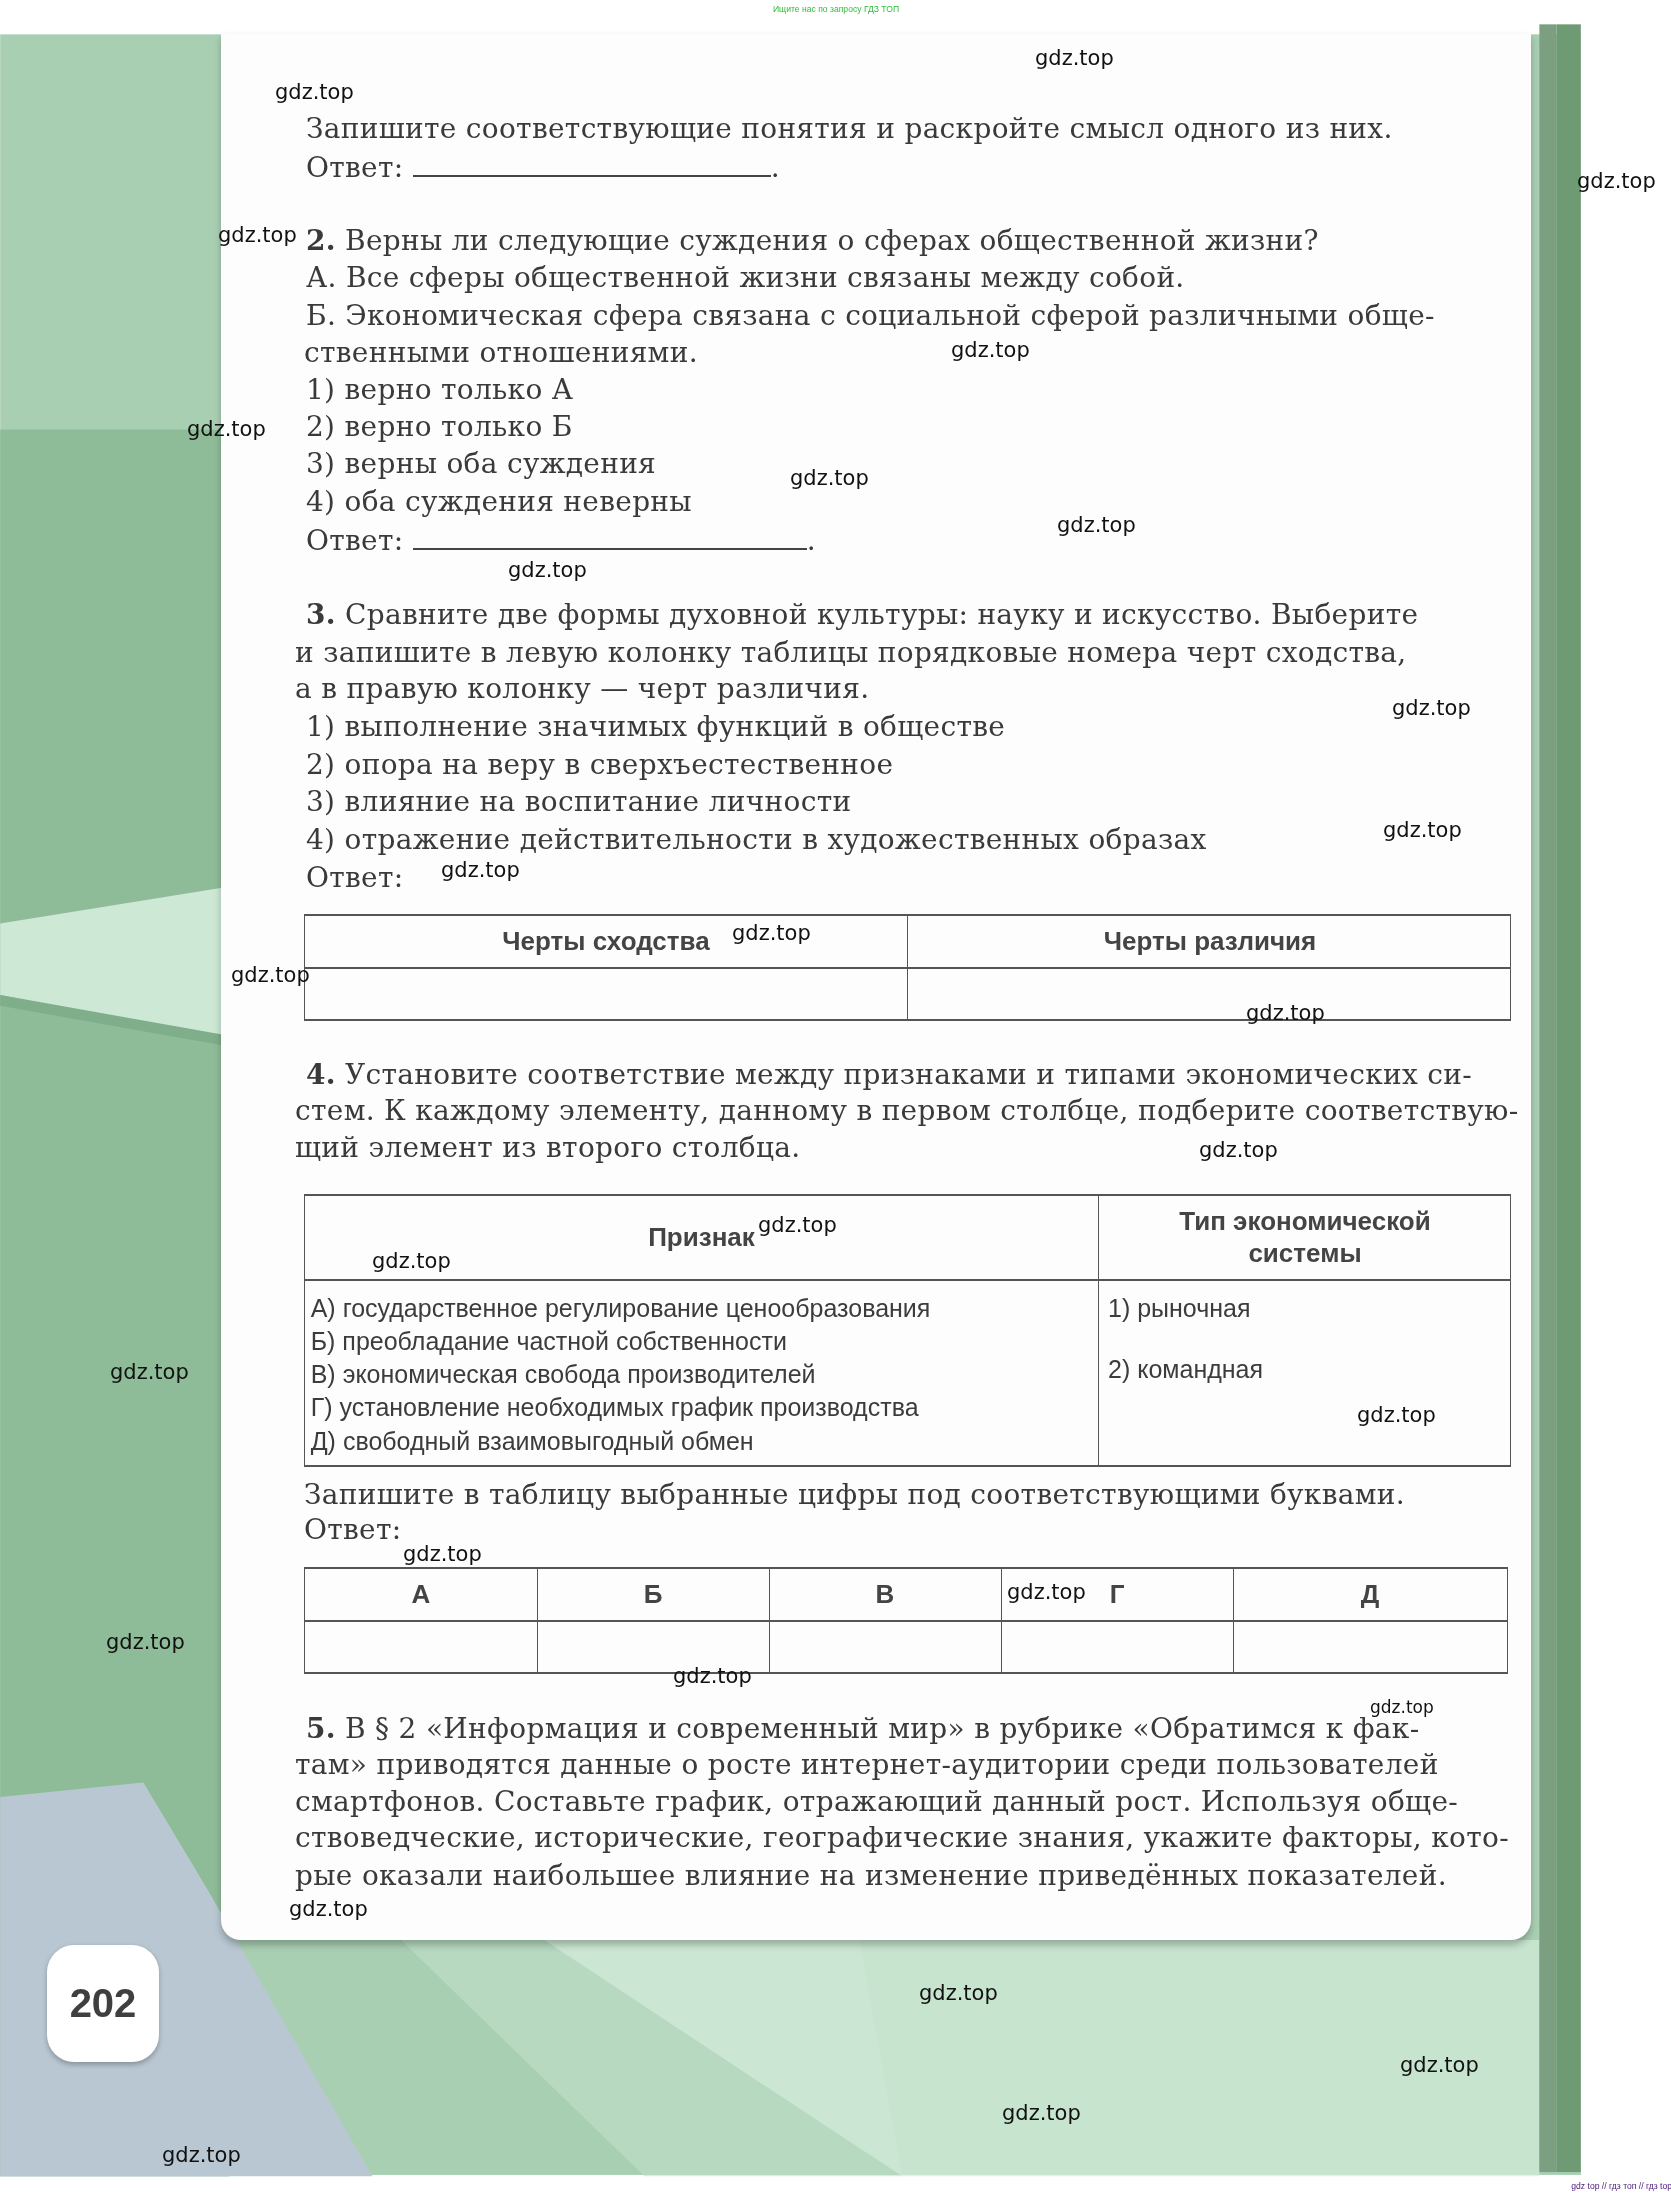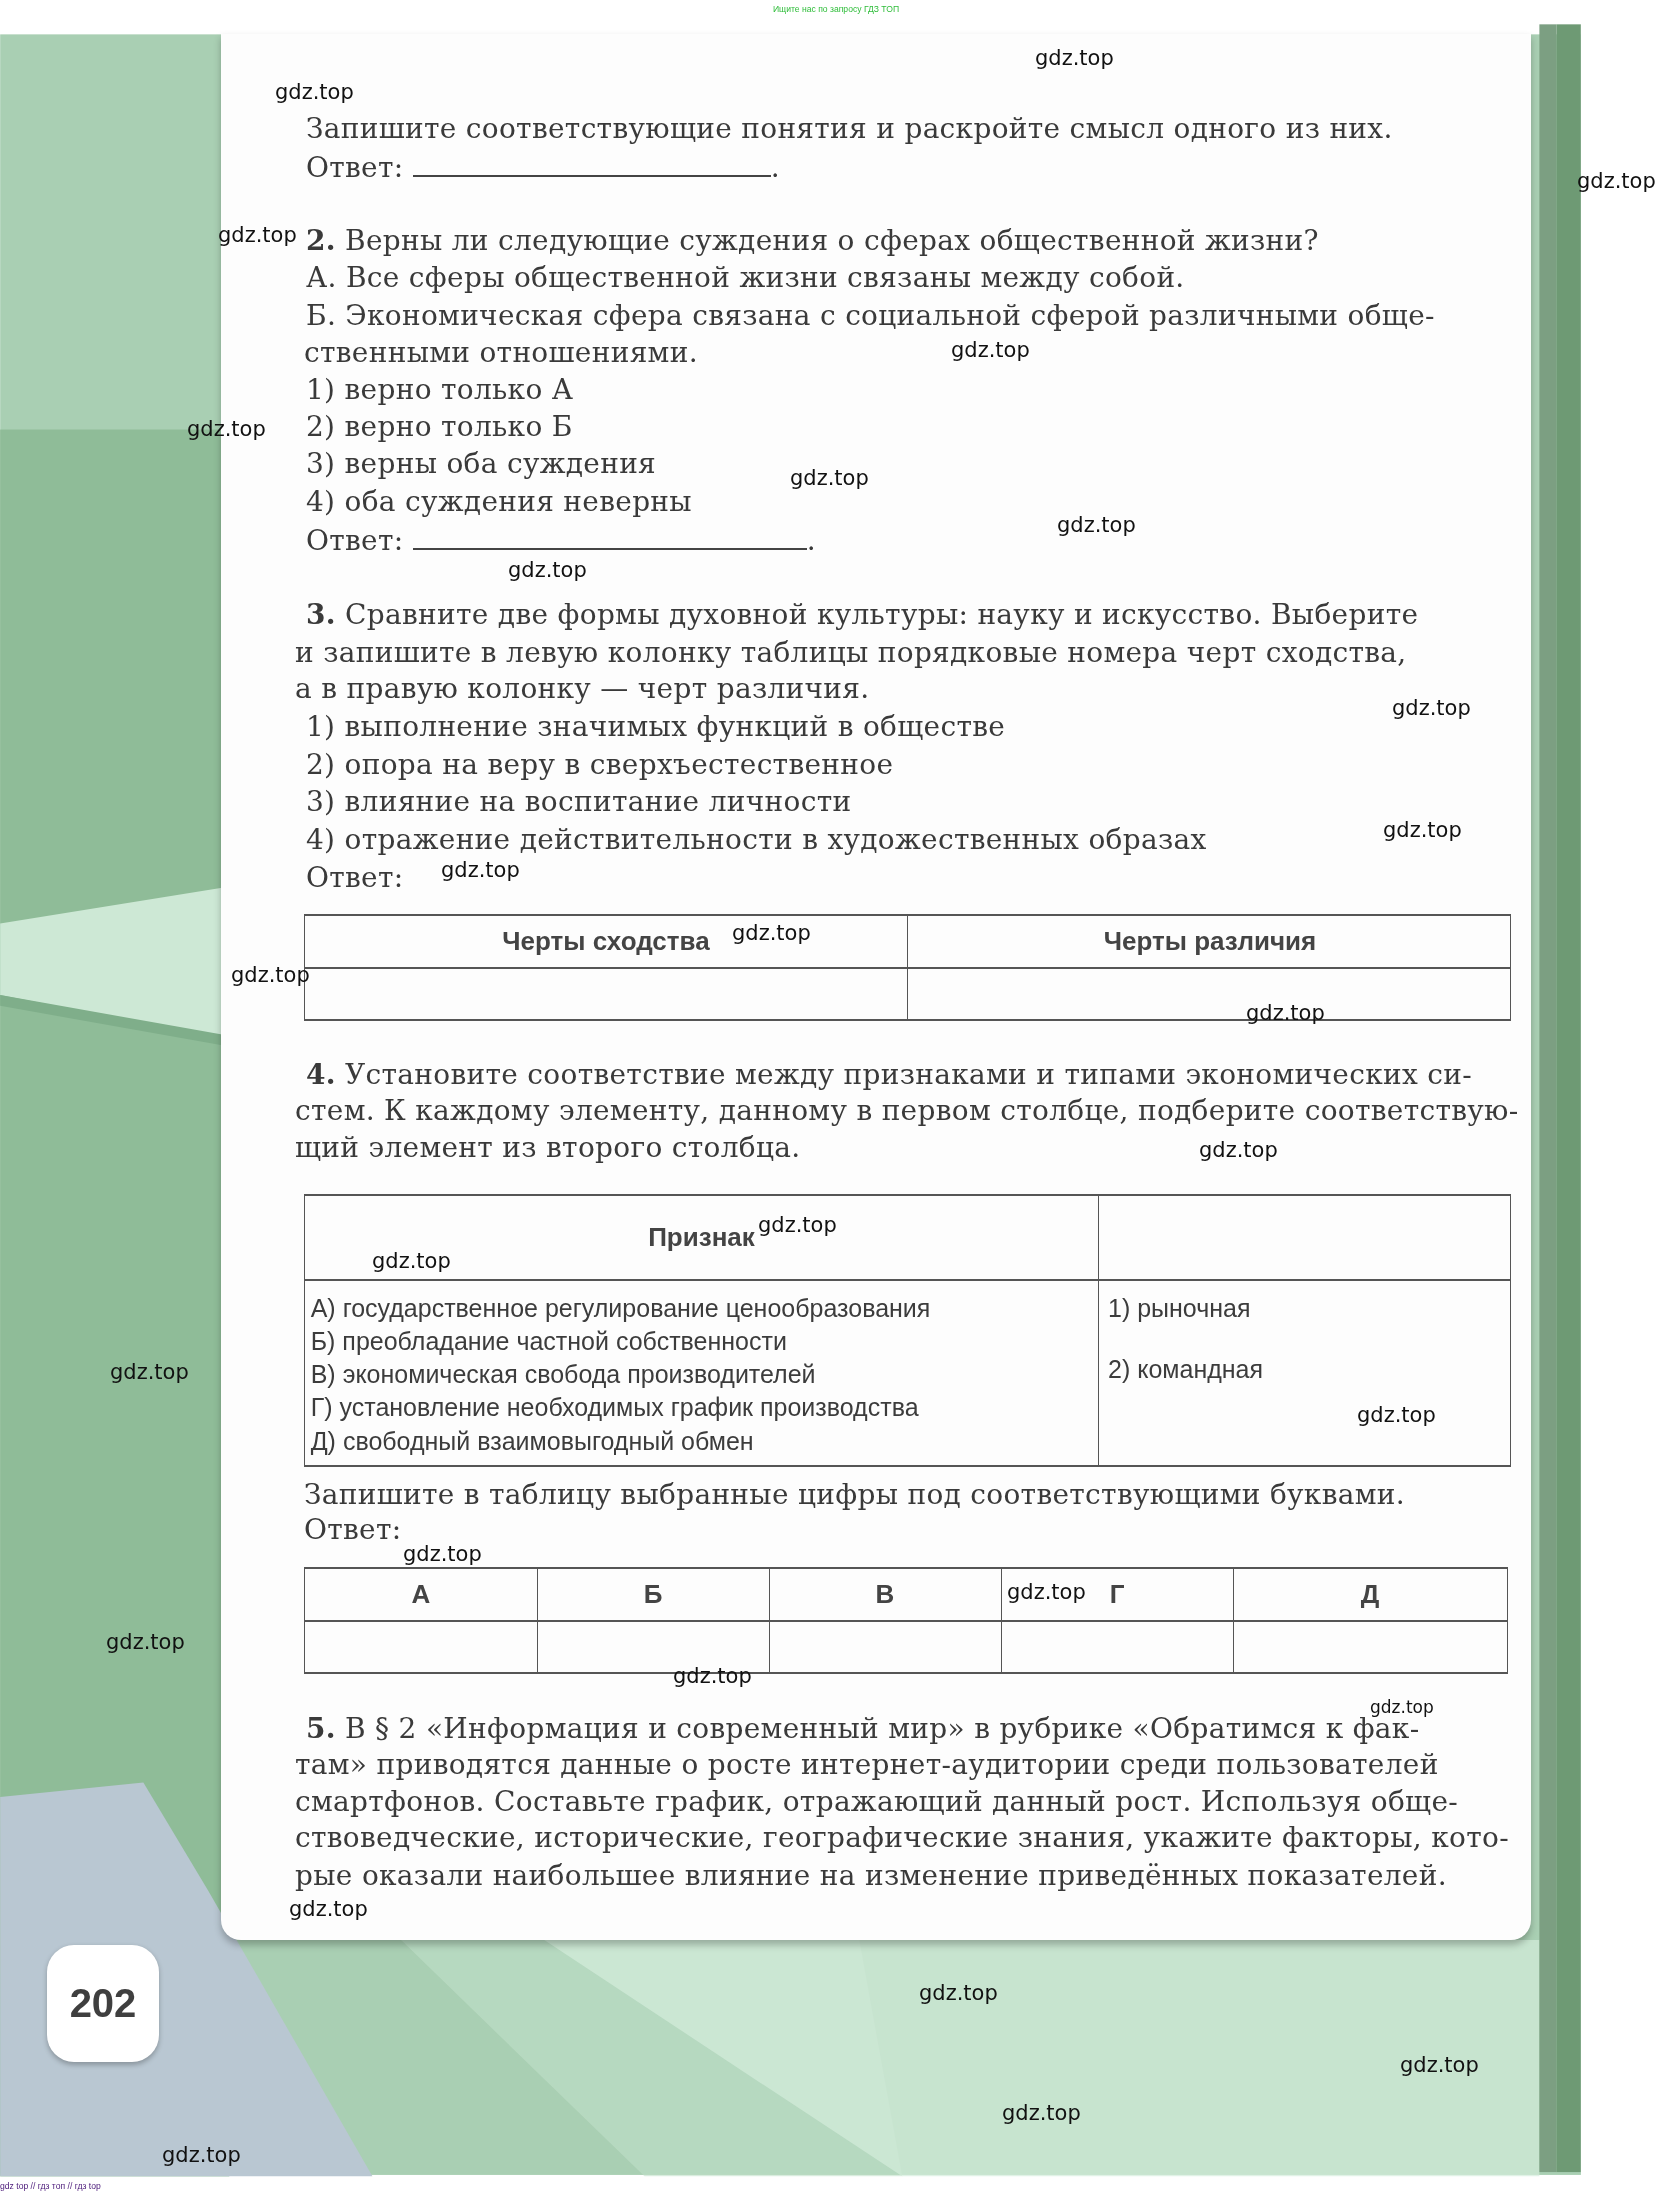--- a/index.html
+++ b/index.html
@@ -10,21 +10,21 @@
   .b{font-weight:bold;}
   .blank{display:inline-block;border-bottom:2.1px solid #444;height:26px;vertical-align:baseline;}
   .tbl{position:absolute;border-top:2.1px solid #555;border-bottom:2.1px solid #555;box-sizing:border-box;}
   .vl{position:absolute;top:0;bottom:0;border-left:1.4px solid #555;}
   .hl{position:absolute;left:0;right:0;border-top:2.1px solid #555;}
   .th{position:absolute;font-family:"Liberation Sans","DejaVu Sans",sans-serif;font-weight:bold;font-size:26px;color:#444;text-align:center;}
   .td{position:absolute;font-family:"Liberation Sans","DejaVu Sans",sans-serif;font-size:25px;color:#3c3c3c;white-space:nowrap;line-height:34px;}
   .wm{position:absolute;font-family:"DejaVu Sans",sans-serif;font-size:21px;color:#111;white-space:nowrap;}
   .badge{position:absolute;left:47px;top:1945px;width:112px;height:117px;background:#fff;border-radius:27px;box-shadow:0 2.9px 5.7px rgba(0,0,0,0.25);display:flex;align-items:center;justify-content:center;font-family:"Liberation Sans","DejaVu Sans",sans-serif;font-weight:bold;font-size:40px;color:#3f3f3f;}
   .topnote{position:absolute;top:4.3px;left:0;width:1672px;text-align:center;font-family:"Liberation Sans",sans-serif;font-size:8.6px;color:#2fbd3a;}
-  .botnote{position:absolute;top:2181px;left:0;width:1672px;text-align:left;font-family:"Liberation Sans",sans-serif;font-size:8.6px;color:#4b1a7a;}
+  .botnote{position:absolute;top:2181px;left:0;width:1672px;text-align:right;font-family:"Liberation Sans",sans-serif;font-size:8.6px;color:#4b1a7a;}
 </style>
 </head>
 <body>
 
 <svg class="bg" viewBox="0 0 2335 3080" xmlns="http://www.w3.org/2000/svg">
   <rect x="0" y="48" width="2230" height="2990" fill="#a9cfb3"></rect>
   <rect x="0" y="600" width="320" height="2440" fill="#8fbc98"></rect>
   <polygon points="0,1290 310,1240 310,1450 0,1390" fill="#cde8d5"></polygon>
   <polygon points="0,1390 310,1445 310,1460 0,1405" fill="#7fae8a"></polygon>
   <polygon points="0,2510 200,2490 290,2640 520,3040 0,3040" fill="#b9c7d2"></polygon>
@@ -71,20 +71,21 @@
 </div>
 
 <div class="ln" style="left:306px;top:1058px;"><span class="b">4.</span> <span>Установите соответствие между признаками и типами экономических си-</span></div>
 <div class="ln" style="left:295px;top:1094px;">стем. К каждому элементу, данному в первом столбце, подберите соответствую-</div>
 <div class="ln" style="left:295px;top:1131px;">щий элемент из второго столбца.</div>
 
 <div class="tbl" style="left:304px;top:1194px;width:1207px;height:273px;border-left:1.4px solid #555;border-right:1.4px solid #555;">
   <div class="vl" style="left:793px;"></div>
   <div class="hl" style="top:83px;"></div>
   <div class="th" style="left:0;width:793px;top:26px;">Признак</div>
+  <div class="th" style="left:794px;width:412px;top:10px;line-height:31.5px;"><span>Тип экономической</span><br><span>системы</span></div>
   <div class="td" style="left:5.7px;top:95px;">А) государственное регулирование ценообразования</div>
   <div class="td" style="left:5.7px;top:128px;text-align:right;">Б) преобладание частной собственности</div>
   <div class="td" style="left:5.7px;top:161px;">В) экономическая свобода производителей</div>
   <div class="td" style="left:5.7px;top:194px;">Г) установление необходимых график производства</div>
   <div class="td" style="left:5.7px;top:228px;">Д) свободный взаимовыгодный обмен</div>
   <div class="td" style="left:803px;top:95px;">1) рыночная</div>
   <div class="td" style="left:803px;top:128px;margin-top:28px;">2) командная</div>
 </div>
 
 <div class="ln" style="left:304px;top:1478px;">Запишите в таблицу выбранные цифры под соответствующими буквами.</div>

